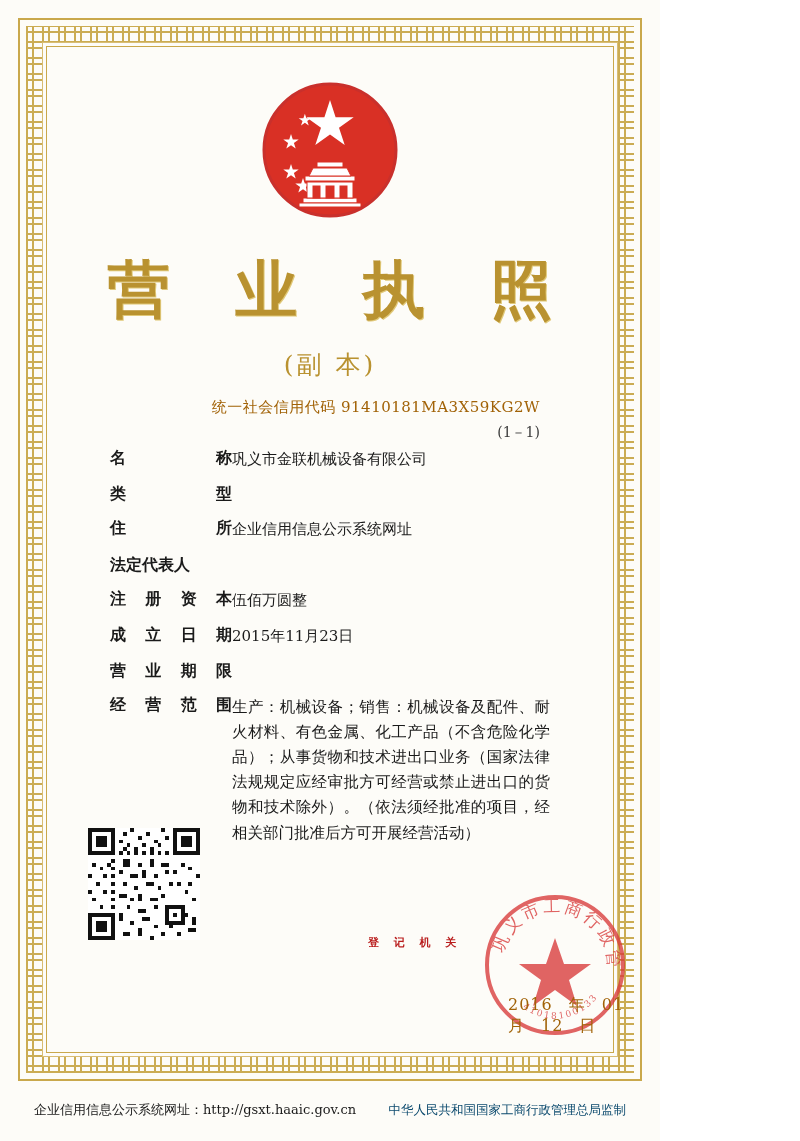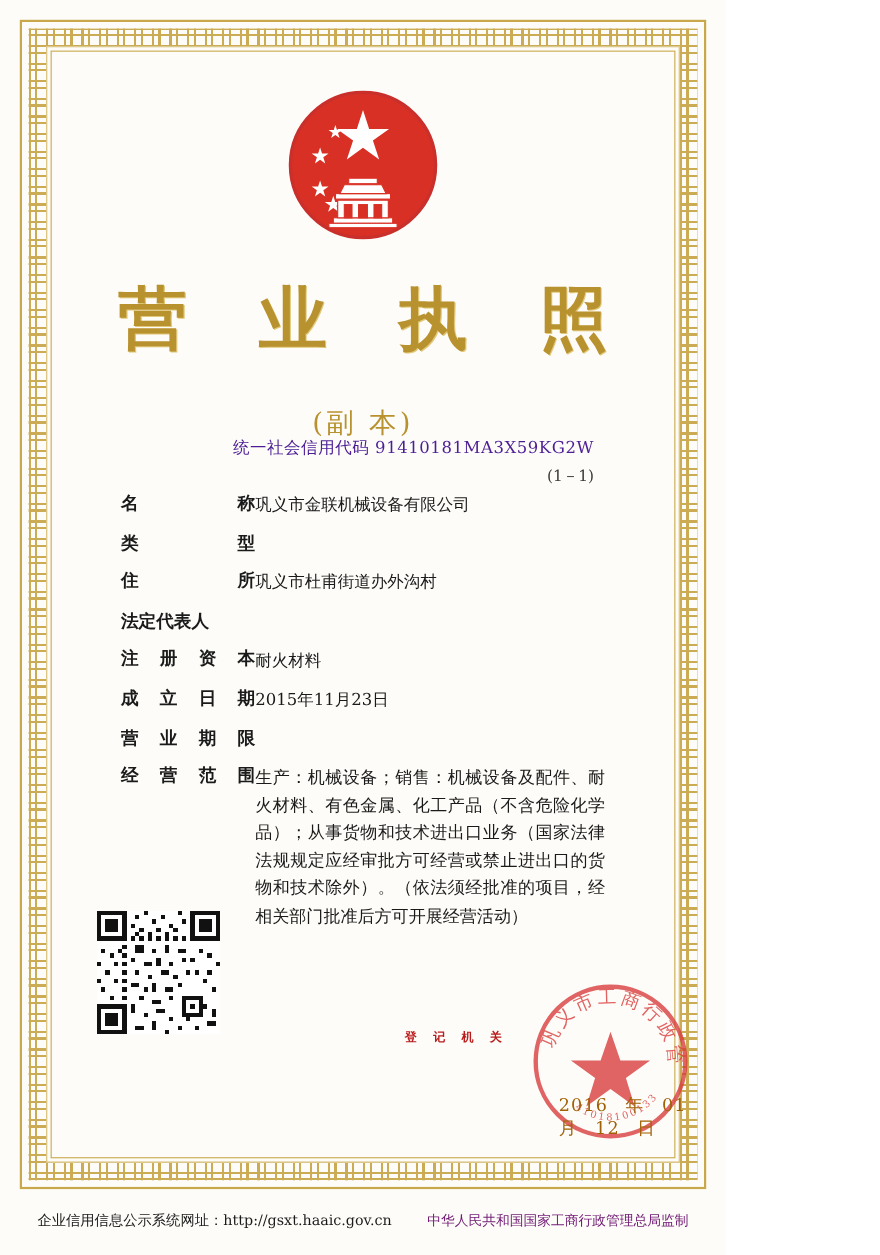--- a/index.html
+++ b/index.html
@@ -80,35 +80,35 @@
     font-size: 62px;
     font-weight: bold;
     letter-spacing: 22px;
     text-indent: 22px;
     color: #b99230;
     text-shadow: 1px 1px 0 #e0c878;
   }
   .doc-subtitle {
     position: absolute;
     left: 0; right: 0;
-    top: 368px;
+    top: 348px;
     text-align: center;
     font-family: "DejaVu Serif", serif;
     font-size: 25px;
     color: #b99230;
     letter-spacing: 3px;
   }
 
   .credit-code {
     position: absolute;
     right: 120px;
     top: 398px;
     font-family: "DejaVu Serif", serif;
     font-size: 15px;
-    color: #4c1d95;
+    color: #a16207;
     letter-spacing: 0.5px;
   }
   .serial {
     position: absolute;
     right: 120px;
     top: 424px;
     font-family: "DejaVu Serif", serif;
     font-size: 14px;
     color: #3a3a3a;
   }
@@ -199,21 +199,21 @@
     font-family: "DejaVu Serif", serif;
     font-size: 13px;
     color: #1a1a1a;
   }
   .footer-right {
     position: absolute;
     right: 34px;
     bottom: 22px;
     font-family: "DejaVu Serif", serif;
     font-size: 12.5px;
-    color: #701a75;
+    color: #0c4a6e;
   }
 </style>
 </head>
 <body>
 
 <div class="page">
 
   <div class="border-outer"></div>
   <div class="border-greek"></div>
   <div class="border-greek-mask"></div>
@@ -269,35 +269,35 @@
           <span>类</span>
           <span>型</span>
         </div>
     </div>
 
     <div class="field-row">
       <div class="field-label">
           <span>住</span>
           <span>所</span>
         </div>
-      <div class="field-value">巩义市杜甫街道办外沟村</div>
+      <div class="field-value">企业信用信息公示系统网址</div>
     </div>
 
     <div class="field-row">
       <div class="field-label lbl4">法定代表人</div>
     </div>
 
     <div class="field-row">
       <div class="field-label">
           <span>注</span>
           <span>册</span>
           <span>资</span>
           <span>本</span>
         </div>
-      <div class="field-value">耐火材料</div>
+      <div class="field-value">伍佰万圆整</div>
     </div>
 
     <div class="field-row">
       <div class="field-label">
           <span>成</span>
           <span>立</span>
           <span>日</span>
           <span>期</span>
         </div>
       <div class="field-value">2015年11月23日</div>

